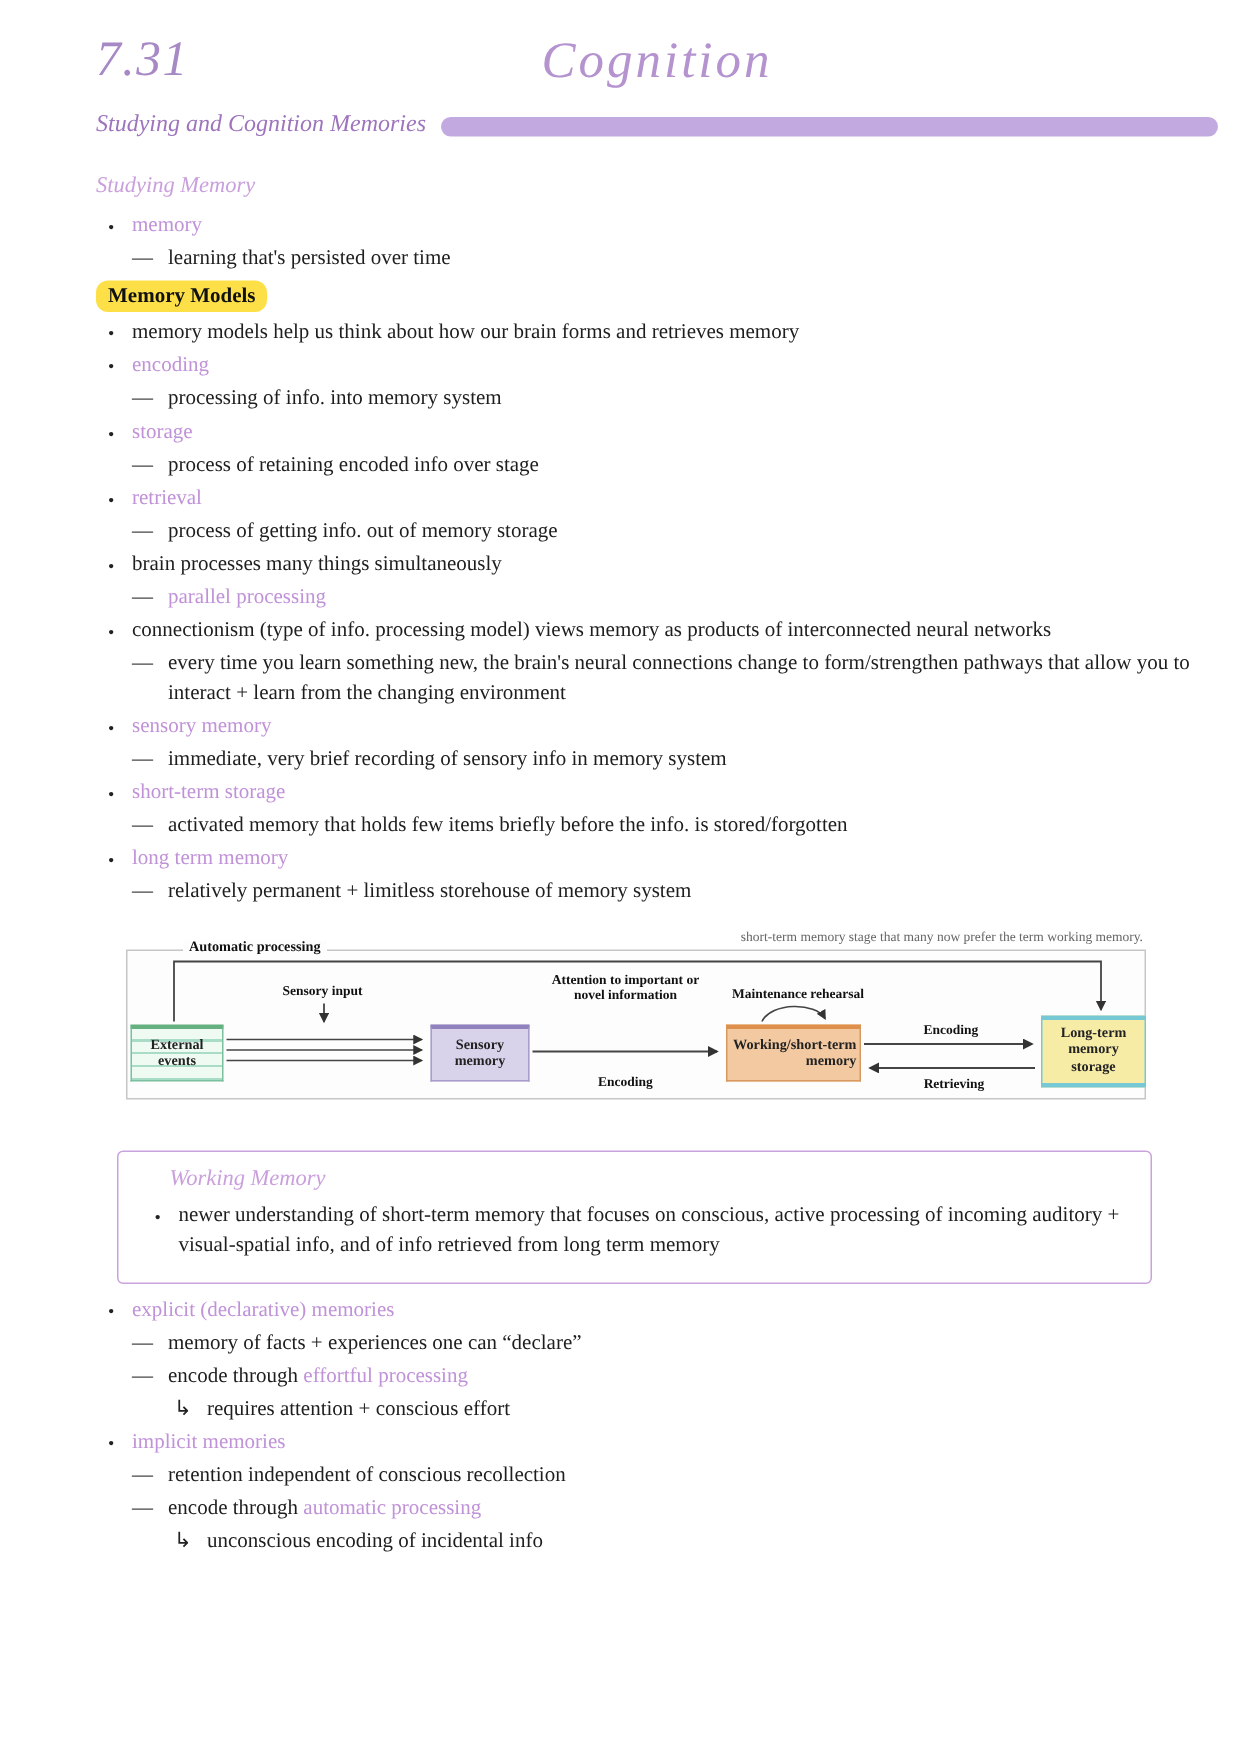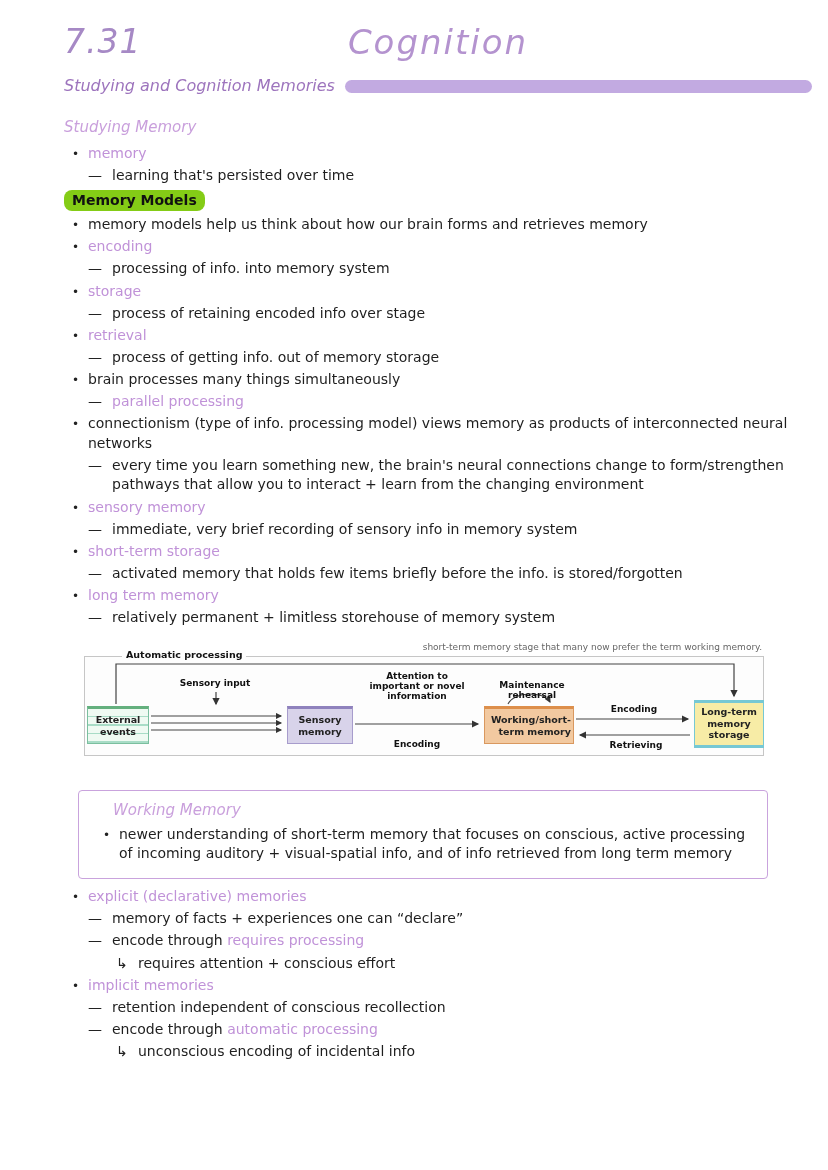--- a/index.html
+++ b/index.html
@@ -3,21 +3,21 @@
 <meta charset="utf-8">
 <style>
   * { margin:0; padding:0; box-sizing:border-box; }
   html,body { width:828px; height:1170px; }
   body {
     background:#ffffff;
     font-family:"DejaVu Sans", sans-serif;
     overflow:hidden;
     color:#1e1e1e;
   }
-  .page { width:828px; height:1170px; padding:22px 16px 10px 64px; position:relative; }
+  .page { width:828px; height:1170px; padding:22px 16px 10px 64px; position:relative;font-family:Liberation Serif, serif; }
 
   
   .header { display:grid; grid-template-columns:1fr auto 1fr; align-items:start; margin-bottom:14px; }
   .page-number { font-size:33px; font-style:italic; color:#a689c5; letter-spacing:1px; }
   .page-title  { font-size:34px; font-style:italic; color:#b493cf; letter-spacing:2px; }
 
   
   .section-title-row { display:flex; align-items:center; margin-top:6px; }
   .section-title { font-size:16px; font-style:italic; color:#9d74bd; white-space:nowrap; }
   .title-bar { flex:1; height:13px; margin-left:10px; margin-top:2px;
@@ -31,21 +31,21 @@
   .line.sub .content { font-size:15px; font-style:italic; }
   .seg-subhead { color:#c99fdc; }
   .line.bullet { padding-left:8px; }
   .line.bullet .marker { width:16px; font-size:12px; padding-top:2px; }
   .line.dash { padding-left:24px; }
   .line.dash .marker { width:24px; }
   .line.arrow { padding-left:52px; }
   .line.arrow .marker { width:22px; }
   .line.hlline { padding-left:0; margin:4px 0; }
   .content { flex:1; }
-  .content.hl { flex:0 0 auto; background:#84cc16; border-radius:8px; padding:1px 8px; }
+  .content.hl { flex:0 0 auto; background:#fde047; border-radius:8px; padding:1px 8px; }
   .seg-ink { color:#1e1e1e; }
   .seg-purple { color:#c092d8; }
   .seg-hlink { color:#111; font-weight:600; }
 
   
   .diagram { position:relative; width:682px; height:122px; margin:14px 0 0 20px; }
   .dg-caption { position:absolute; top:0; right:4px; font-size:9px; color:#666; z-index:2; }
   .dg-frame { position:absolute; left:0; top:14px; width:680px; height:100px;
               border:1px solid #c6c6c6; background:#fdfdfd; z-index:0; }
   .dg-svg { position:absolute; left:0; top:0; width:682px; height:122px; z-index:1; }
@@ -233,21 +233,21 @@
       <div class="line bullet">
         <span class="marker">•</span>
         <span class="content"><span class="seg-purple">explicit (declarative) memories</span></span>
       </div>
       <div class="line dash">
         <span class="marker">—</span>
         <span class="content"><span class="seg-ink">memory of facts + experiences one can “declare”</span></span>
       </div>
       <div class="line dash">
         <span class="marker">—</span>
-        <span class="content"><span class="seg-ink">encode through </span><span class="seg-purple">requires processing</span></span>
+        <span class="content"><span class="seg-ink">encode through </span><span class="seg-purple">effortful processing</span></span>
       </div>
       <div class="line arrow">
         <span class="marker">↳</span>
         <span class="content"><span class="seg-ink">requires attention + conscious effort</span></span>
       </div>
       <div class="line bullet">
         <span class="marker">•</span>
         <span class="content"><span class="seg-purple">implicit memories</span></span>
       </div>
       <div class="line dash">

